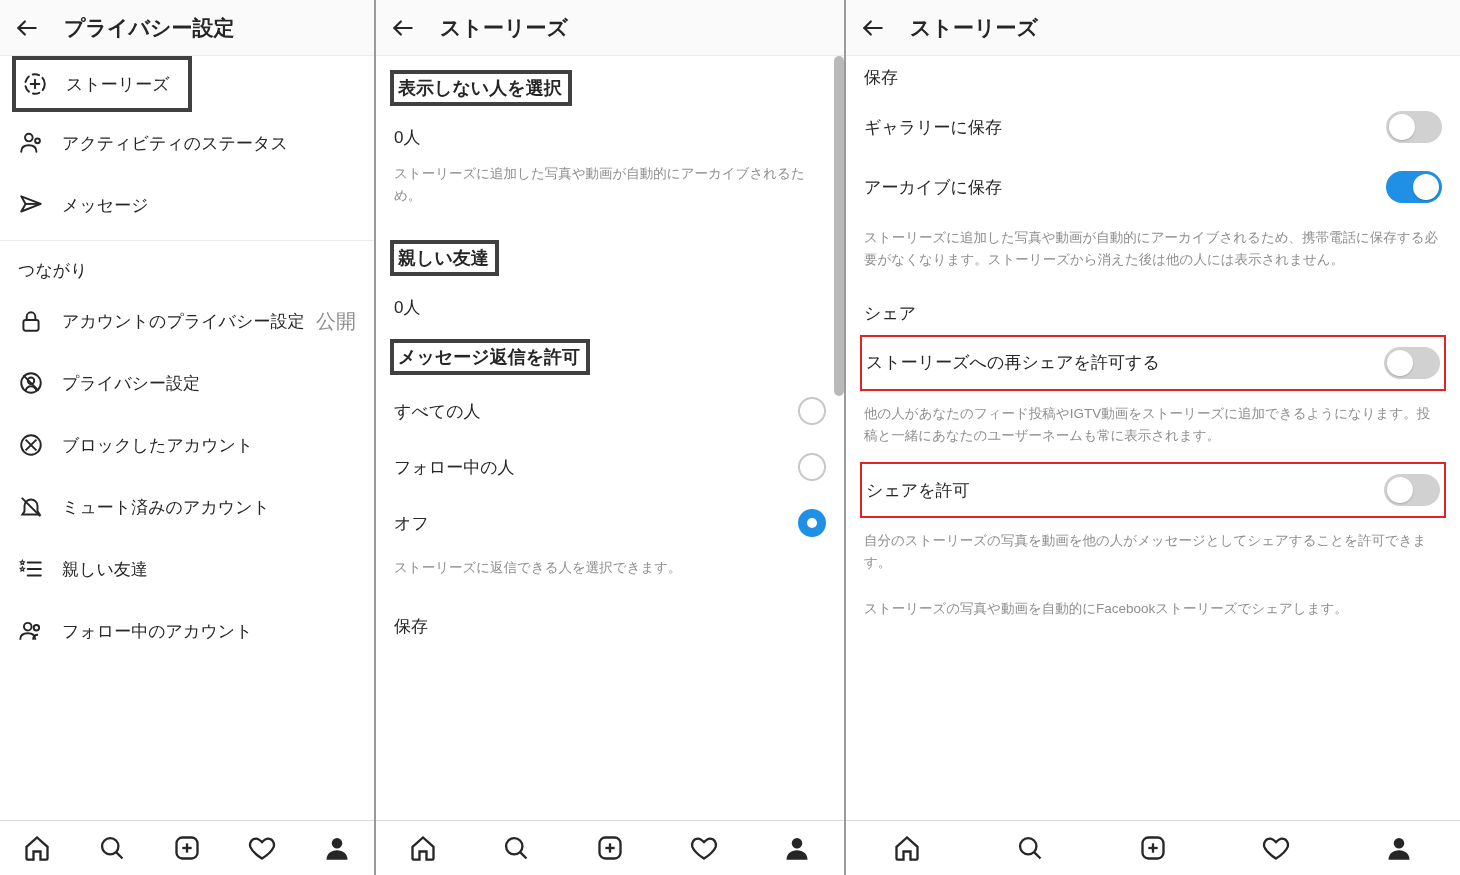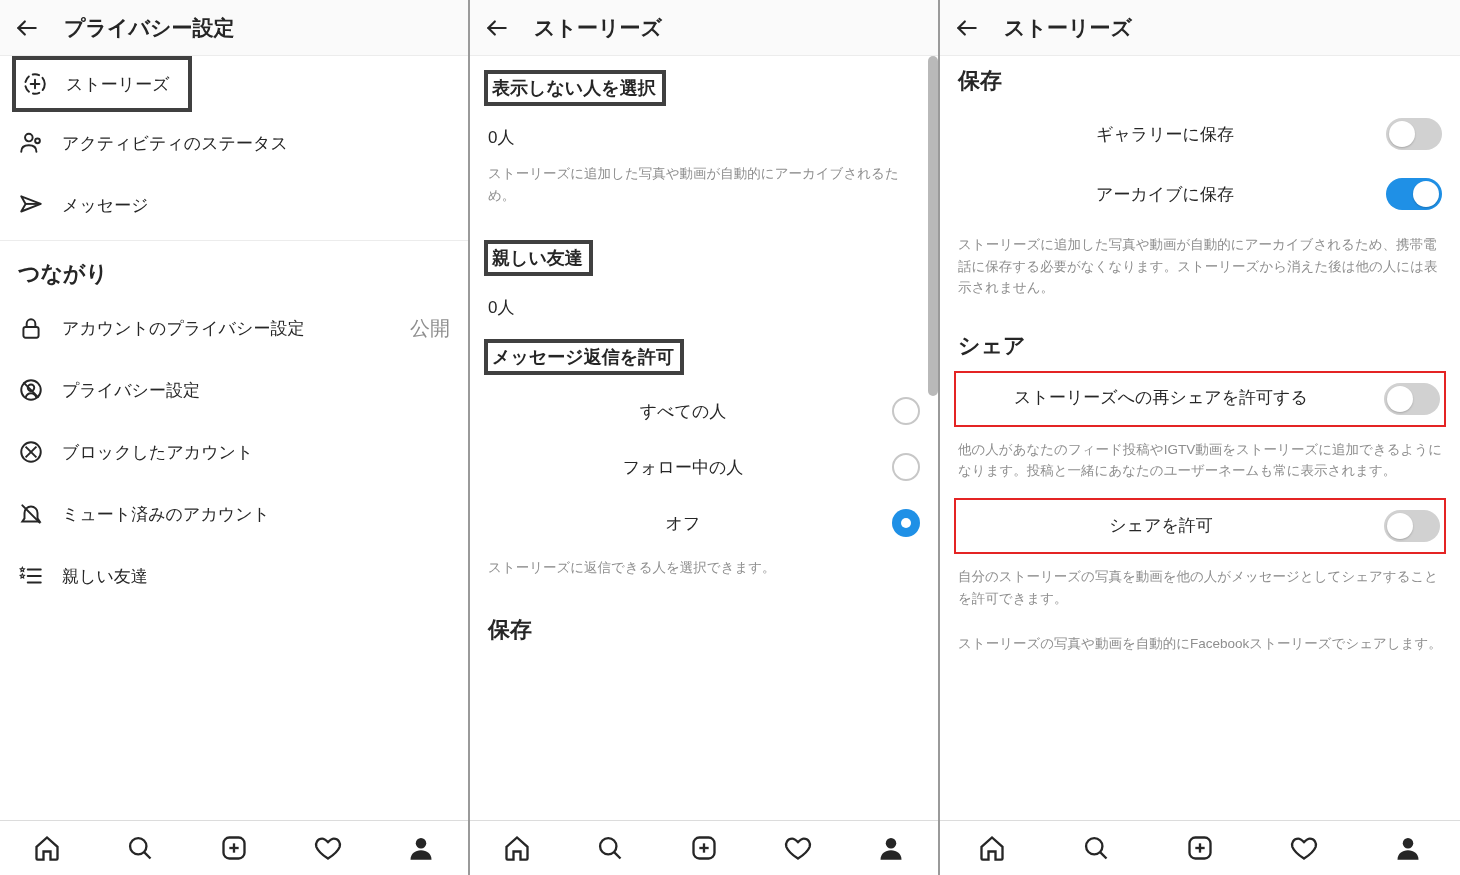--- a/index.html
+++ b/index.html
@@ -17,21 +17,21 @@
   }
   .screen {
     position: relative;
     height: 875px;
     border-right: 2px solid #9a9a9a;
     background: #fff;
     display: flex;
     flex-direction: column;
   }
   .screen:last-child { border-right: none; }
-  .s1 { width: 470px; }
+  .s1 { width: 376px; }
   .s2 { width: 470px; }
   .s3 { flex: 1; }
   .header {
     height: 56px;
     display: flex;
     align-items: center;
     padding: 0 14px;
     border-bottom: 1px solid #ececec;
     background: #fafafa;
   }
@@ -61,22 +61,22 @@
     display: flex;
     align-items: center;
     height: 62px;
     padding: 0 18px;
     font-size: 17px;
   }
   .row .icon { width: 26px; height: 26px; flex: none; }
   .row .label { margin-left: 18px; }
   .row .right { margin-left: auto; color: #8e8e8e; font-size: 20px; }
   .section-title {
-    font-size: 22px;
-    font-weight: 700;
+    font-size: 17px;
+    font-weight: 400;
     padding: 18px 14px 8px 18px;
   }
   .section-title.tight { padding-top: 10px; }
   .thin-divider { border-bottom: 1px solid #ececec; margin-top: 4px; }
 
   
   .red-box {
     border: 4px solid #404040;
     display: inline-block;
   }
@@ -89,21 +89,20 @@
     color: #8e8e8e;
     font-size: 13.5px;
     line-height: 1.6;
     padding: 10px 18px 14px 18px;
   }
   .radio-row, .toggle-row {
     display: flex;
     align-items: center;
     padding: 14px 18px;
     font-size: 17px;
-    text-align: center;
   }
   .radio-row .rlabel, .toggle-row .tlabel { flex: 1; padding-right: 14px; }
   .radio {
     width: 28px; height: 28px; border-radius: 50%;
     border: 2px solid #c7c7c7;
   }
   .radio.active {
     border: none;
     background: #1f90e6;
     display: flex; align-items: center; justify-content: center;
@@ -253,20 +252,31 @@
               <line x1="9" y1="6" x2="21" y2="6"></line>
               <line x1="9" y1="12" x2="21" y2="12"></line>
               <line x1="9" y1="18" x2="21" y2="18"></line>
               <path d="M4 4l.6 1.2L6 5.4l-1 1 .2 1.4L4 7.1 2.8 7.8 3 6.4l-1-1 1.4-.2z" stroke-width="1"></path>
               <path d="M4 10l.6 1.2L6 11.4l-1 1 .2 1.4L4 13.1l-1.2.7.2-1.4-1-1 1.4-.2z" stroke-width="1"></path>
             </svg>
         </span>
         <span class="label">親しい友達</span>
       </div>
 
+      <div class="row">
+        <span class="icon">
+          <svg viewBox="0 0 24 24" width="26" height="26" fill="none" stroke="#262626" stroke-width="1.8">
+              <circle cx="9" cy="8" r="3.5"></circle>
+              <circle cx="17" cy="9" r="2.5"></circle>
+              <path d="M2 20c0-4 3-6 7-6s7 2 7 6"></path>
+              <path d="M14 20c0-3 2-4.5 4.5-4.5"></path>
+            </svg>
+        </span>
+        <span class="label">フォロー中のアカウント</span>
+      </div>
 
     </div>
 
     <div class="navbar">
       <span class="nav-icon">
           <svg viewBox="0 0 24 24" width="28" height="28" fill="none" stroke="#262626" stroke-width="2">
             <path d="M3 11l9-8 9 8v10a1 1 0 0 1-1 1h-5v-7h-6v7H4a1 1 0 0 1-1-1z"></path>
           </svg>
         </span>
       <span class="nav-icon">

